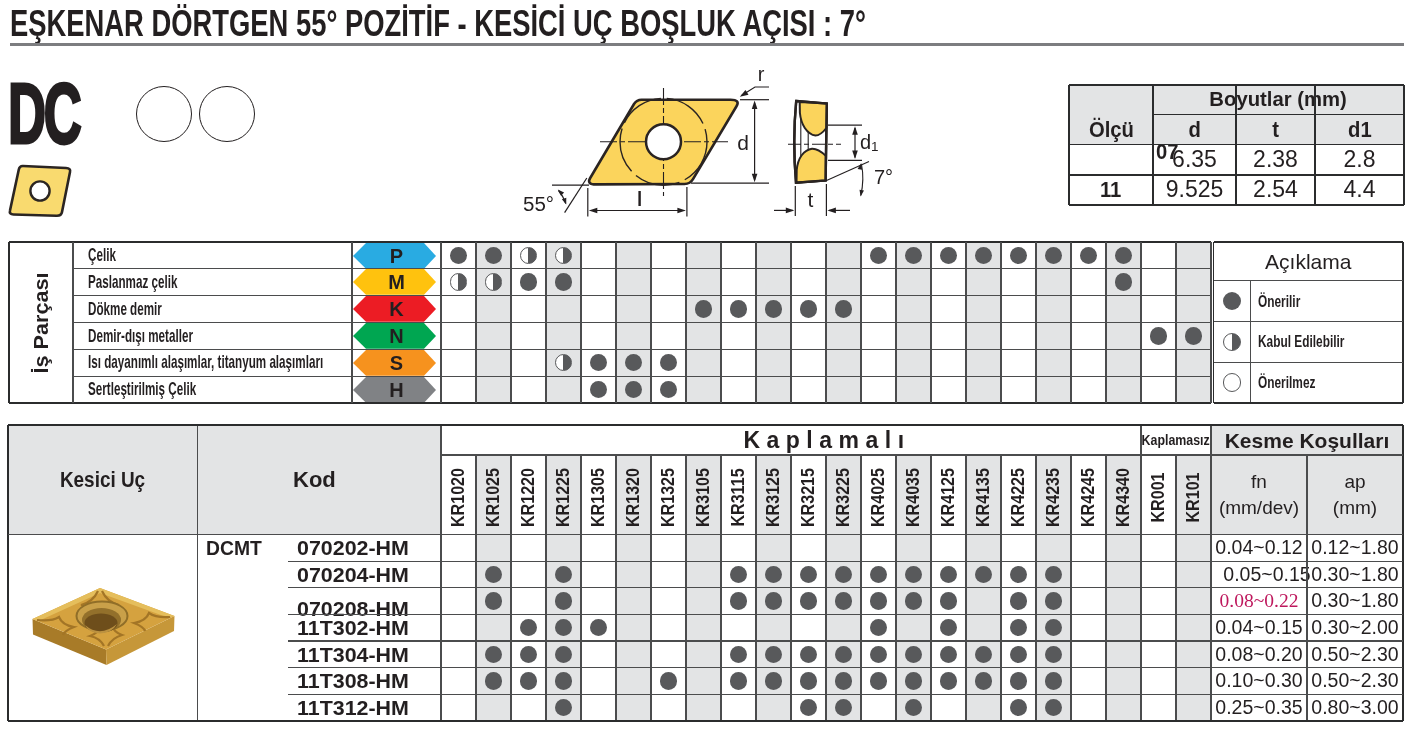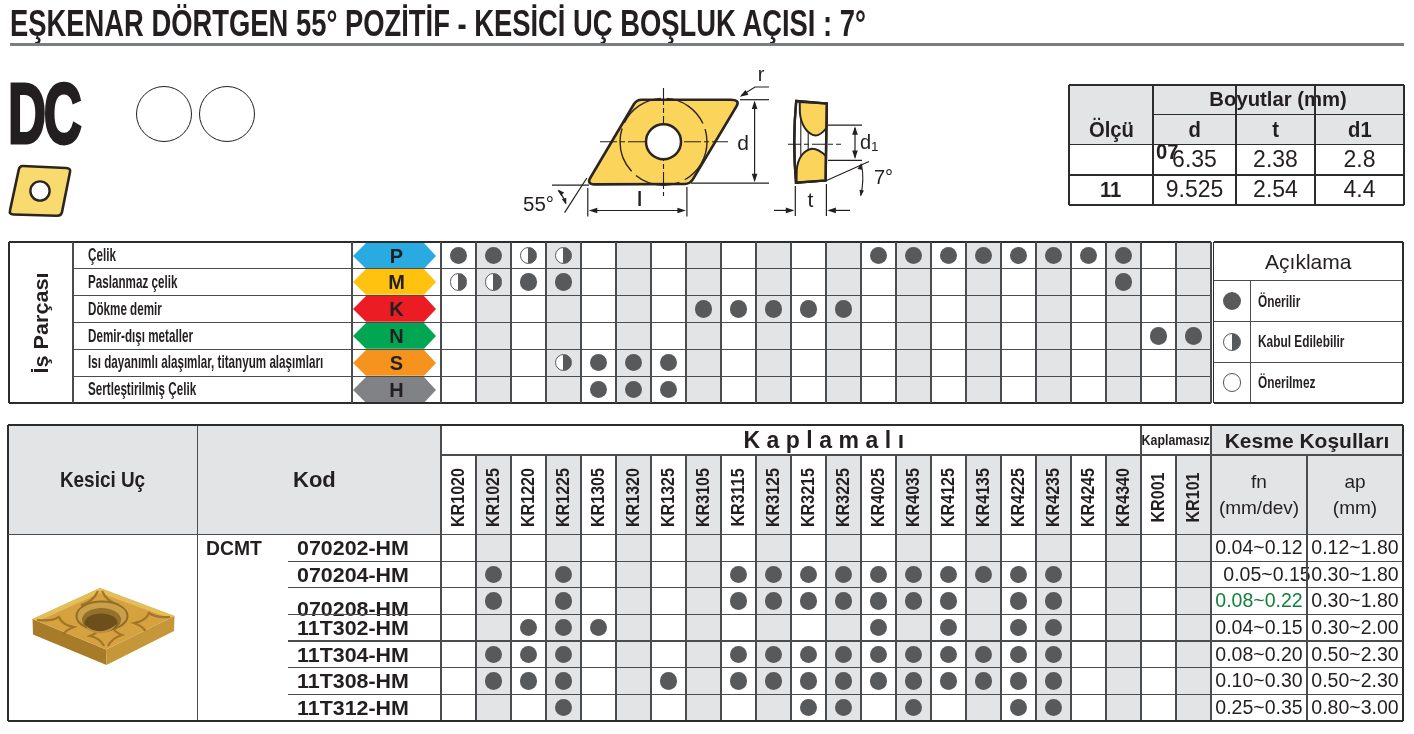--- a/index.html
+++ b/index.html
@@ -463,21 +463,21 @@
     </div>
 
 <div style="position:absolute;left:1211.0px;top:561.2px;width:112px;height:26.6px;display:flex;align-items:center;justify-content:center;overflow:visible;">
       <span style="font-size:19.5px;font-weight:400;color:#231F20;white-space:nowrap;transform:scaleX(1.0);transform-origin:center;line-height:1;">0.05~0.15</span>
     </div>
 <div style="position:absolute;left:1307.0px;top:561.2px;width:96.0px;height:26.6px;display:flex;align-items:center;justify-content:center;overflow:visible;">
       <span style="font-size:19.5px;font-weight:400;color:#231F20;white-space:nowrap;transform:scaleX(1.0);transform-origin:center;line-height:1;">0.30~1.80</span>
     </div>
 
 <div style="position:absolute;left:1211.0px;top:587.8px;width:96.0px;height:26.6px;display:flex;align-items:center;justify-content:center;overflow:visible;">
-      <span style="font-size:19.5px;font-weight:400;color:#15803d;white-space:nowrap;transform:scaleX(1.0);transform-origin:center;line-height:1;">0.08~0.22</span>
+      <span style="font-size:19.5px;font-weight:400;color:#be185d;white-space:nowrap;transform:scaleX(1.0);transform-origin:center;line-height:1;font-family:Liberation Serif, serif;">0.08~0.22</span>
     </div>
 <div style="position:absolute;left:1307.0px;top:587.8px;width:96.0px;height:26.6px;display:flex;align-items:center;justify-content:center;overflow:visible;">
       <span style="font-size:19.5px;font-weight:400;color:#231F20;white-space:nowrap;transform:scaleX(1.0);transform-origin:center;line-height:1;">0.30~1.80</span>
     </div>
 
 <div style="position:absolute;left:1211.0px;top:614.4px;width:96.0px;height:26.6px;display:flex;align-items:center;justify-content:center;overflow:visible;">
       <span style="font-size:19.5px;font-weight:400;color:#231F20;white-space:nowrap;transform:scaleX(1.0);transform-origin:center;line-height:1;">0.04~0.15</span>
     </div>
 <div style="position:absolute;left:1307.0px;top:614.4px;width:96.0px;height:26.6px;display:flex;align-items:center;justify-content:center;overflow:visible;">
       <span style="font-size:19.5px;font-weight:400;color:#231F20;white-space:nowrap;transform:scaleX(1.0);transform-origin:center;line-height:1;">0.30~2.00</span>

